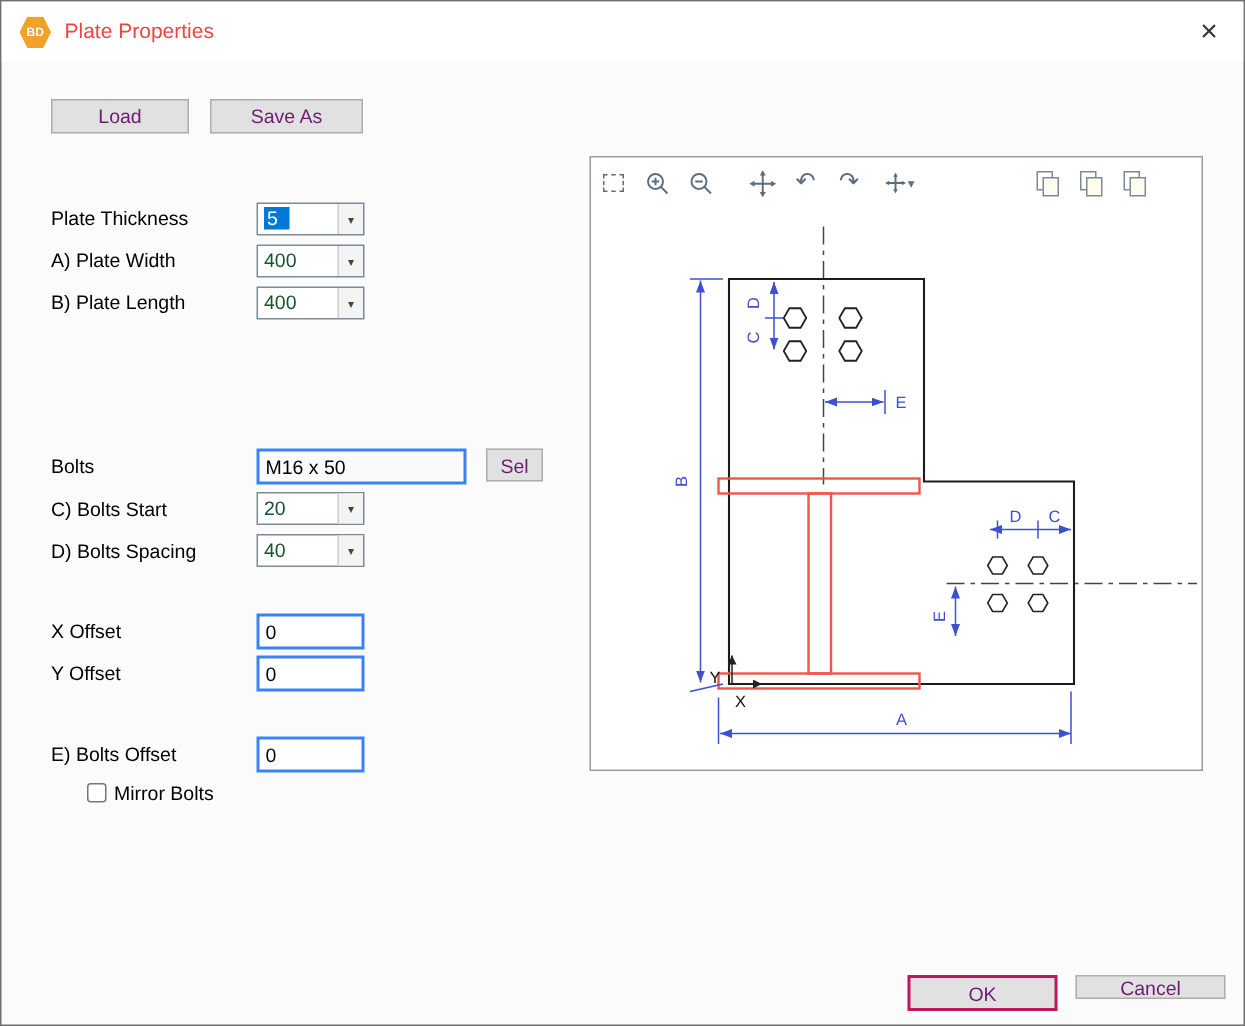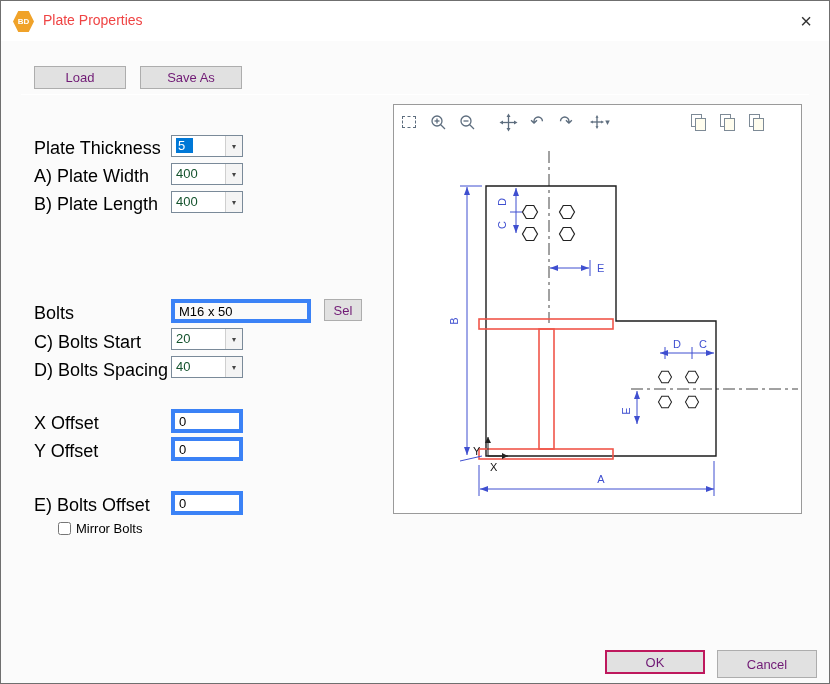--- a/index.html
+++ b/index.html
@@ -24,30 +24,30 @@
   .close-btn{
     position:absolute;right:0;top:0;width:46px;height:40px;display:flex;align-items:center;
     justify-content:center;font-size:20px;color:#333;cursor:default;
   }
   
   .btn{
     position:absolute;height:23px;background:#e1e1e1;border:1px solid #adadad;
     font-family:"Liberation Sans",sans-serif;font-size:13px;color:#701a75;padding:0;
   }
   .separator{position:absolute;left:20px;right:20px;top:93px;height:1px;background:#e0e0e0;border-bottom:1px solid #fff;}
-  .lbl{position:absolute;font-size:18px;color:#000;white-space:nowrap;}
+  .lbl{position:absolute;font-size:13px;color:#000;white-space:nowrap;}
   .combo{position:absolute;width:72px;height:22px;background:#fff;border:1px solid #7a8a99;}
   .combo-value{position:absolute;left:4px;top:2px;font-size:13px;color:#14532d;}
   .combo-value.selected{background:#0078d7;color:#fff;padding:0 8px 0 2px;}
   .combo-dd{
     position:absolute;right:0;top:0;bottom:0;width:17px;background:#f4f4f4;border-left:1px solid #cfcfcf;
     display:flex;align-items:center;justify-content:center;font-size:8px;color:#444;
   }
   .textbox{
-    position:absolute;height:24px;border:4px solid #3b82f6;background:#fff;
+    position:absolute;height:24px;border:2px solid #3b82f6;background:#fff;
     font-family:"Liberation Sans",sans-serif;font-size:13px;padding:0 4px;color:#000;
   }
   .check-row{position:absolute;display:flex;align-items:center;gap:5px;font-size:13px;color:#000;}
   .check-row input{width:13px;height:13px;margin:0;}
   
   .preview{position:absolute;left:392px;top:103px;width:409px;height:410px;background:#fff;border:1px solid #9a9a9a;}
   .pv-toolbar{position:absolute;left:5px;top:6px;display:flex;align-items:center;gap:9px;height:22px;}
   .pv-toolbar .tool{display:flex;align-items:center;justify-content:center;width:20px;height:20px;color:#5d6d7e;}
   .gap-md{margin-left:12px;}
   .gap-lg{margin-left:64px;}
@@ -276,15 +276,15 @@
       <span class="tool">
           <span class="icon-pages"></span>
         </span>
       <span class="tool">
           <span class="icon-pages"></span>
         </span>
     </div>
   </div>
 
   <button class="btn ok" style="left:604px;top:649px;width:100px;height:24px;">OK</button>
-  <button class="btn" style="left:716px;top:649px;width:100px;height:28px;">Cancel</button>
+  <button class="btn" style="left:716px;top:649px;width:100px;height:16px;">Cancel</button>
 
 </div>
 
 </body></html>

